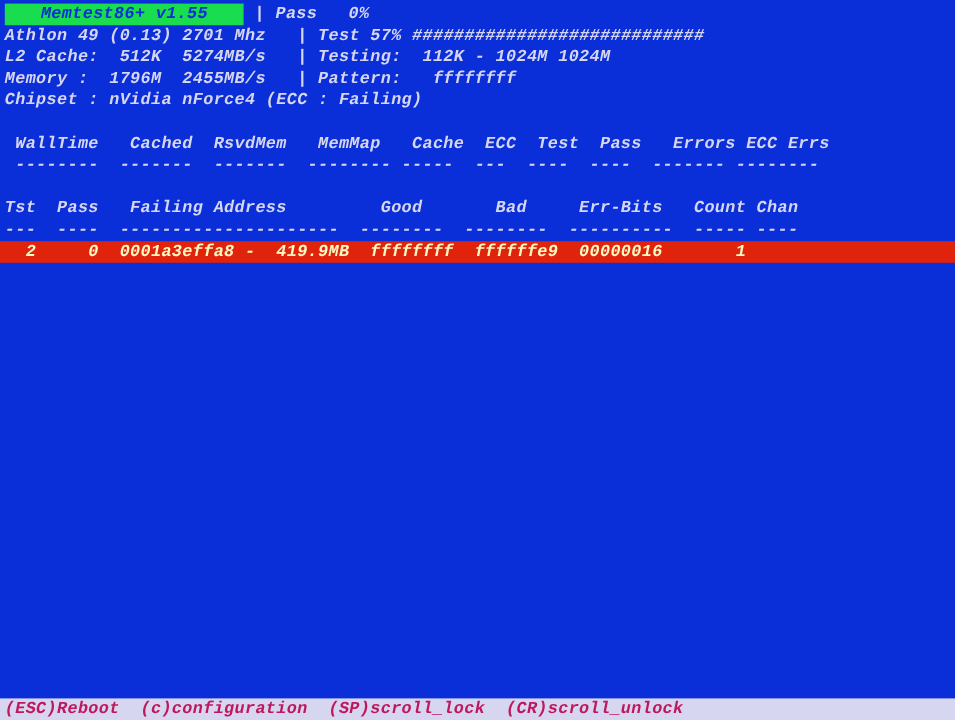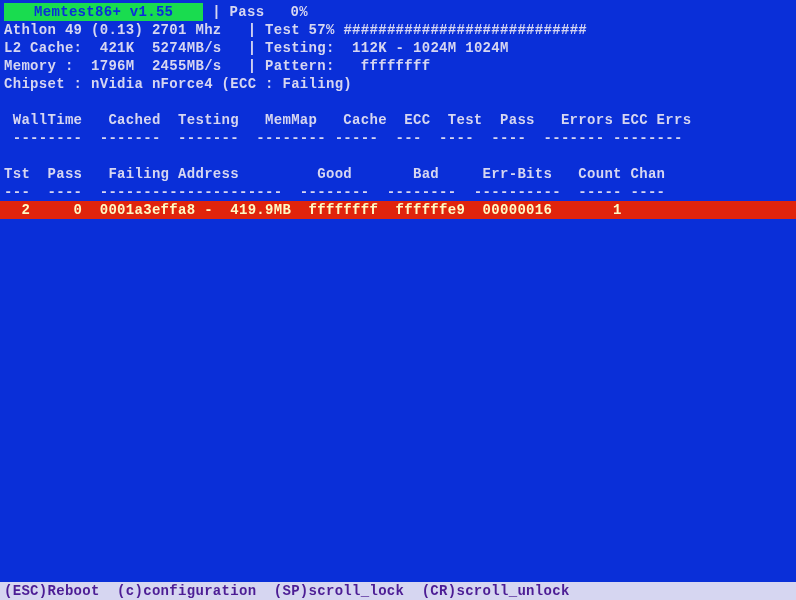--- a/index.html
+++ b/index.html
@@ -15,65 +15,66 @@
   }
   .screen {
     background: #0a2fd8;
     color: #d6d6f1;
     width: 796px;
     height: 600px;
     padding: 3px 0px 0 0px;
     position: relative;
     line-height: 18px;
     letter-spacing: 0.3px;
+    font-style: italic;
   }
   .line { white-space: pre; padding-left: 4px; }
   .title {
     display: inline-block;
     background: #19dc4f;
     color: #0a2fd8;
     padding: 0 4px;
   }
   .errrow {
     background: #e0240c;
     color: #fef9c3;
     padding-left: 4px;
     white-space: pre;
   }
   .footer {
     position: absolute;
     bottom: 0;
     left: 0;
     width: 100%;
     background: #d6d6f1;
-    color: #4c1d95;
+    color: #be185d;
     white-space: pre;
     padding-left: 4px;
     font-weight: bold;
   }
 </style>
 </head>
 <body>
 
 <div class="screen">
 
   <div class="line"><span class="title">   Memtest86+ v1.55   </span><span> | <span>Pass</span>   <span>0%</span></span></div>
 
   <div class="line"><span>Athlon 49 (0.13) 2701 Mhz</span>   | <span><span>Test</span> <span>57%</span> <span>############################</span></span></div>
 
 
-  <div class="line"><span>L2 Cache:  421K  5274MB/s</span>   | <span>Testing:  112K - 1024M 1024M</span></div>
+  <div class="line"><span>L2 Cache:  512K  5274MB/s</span>   | <span>Testing:  112K - 1024M 1024M</span></div>
 
   <div class="line"><span>Memory :  1796M  2455MB/s</span>   | <span>Pattern:   ffffffff</span></div>
 
   <div class="line">Chipset : nVidia nForce4 (ECC : Failing)</div>
 
   <div class="line"> </div>
 
-  <div class="line"> WallTime   Cached  Testing   MemMap   Cache  ECC  Test  Pass   Errors ECC Errs</div>
+  <div class="line"> WallTime   Cached  RsvdMem   MemMap   Cache  ECC  Test  Pass   Errors ECC Errs</div>
   <div class="line"> --------  -------  -------  -------- -----  ---  ----  ----  ------- --------</div>
 
   <div class="line"> </div>
 
   <div class="line">Tst  Pass   Failing Address         Good       Bad     Err-Bits   Count Chan</div>
   <div class="line">---  ----  ---------------------  --------  --------  ----------  ----- ----</div>
   <div class="errrow">  2     0  0001a3effa8 -  419.9MB  ffffffff  ffffffe9  00000016       1      </div>
 
   <div class="footer">(ESC)Reboot  (c)configuration  (SP)scroll_lock  (CR)scroll_unlock</div>
 </div>

